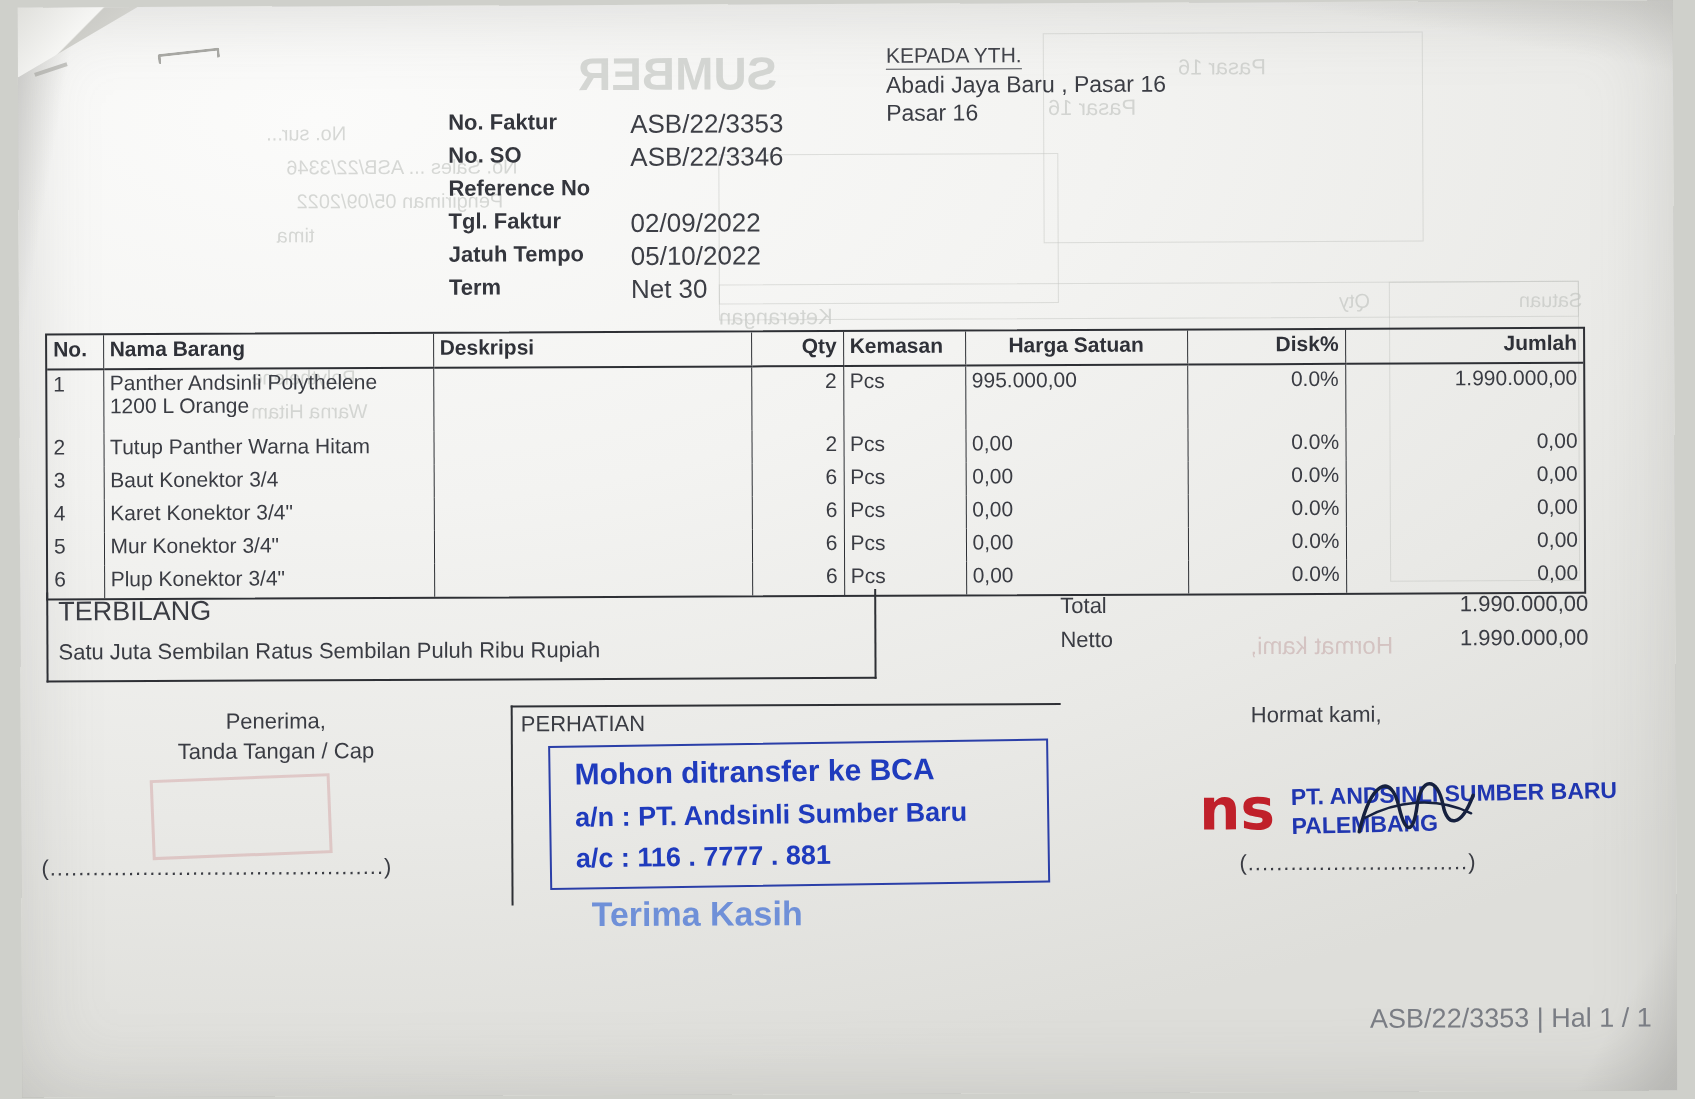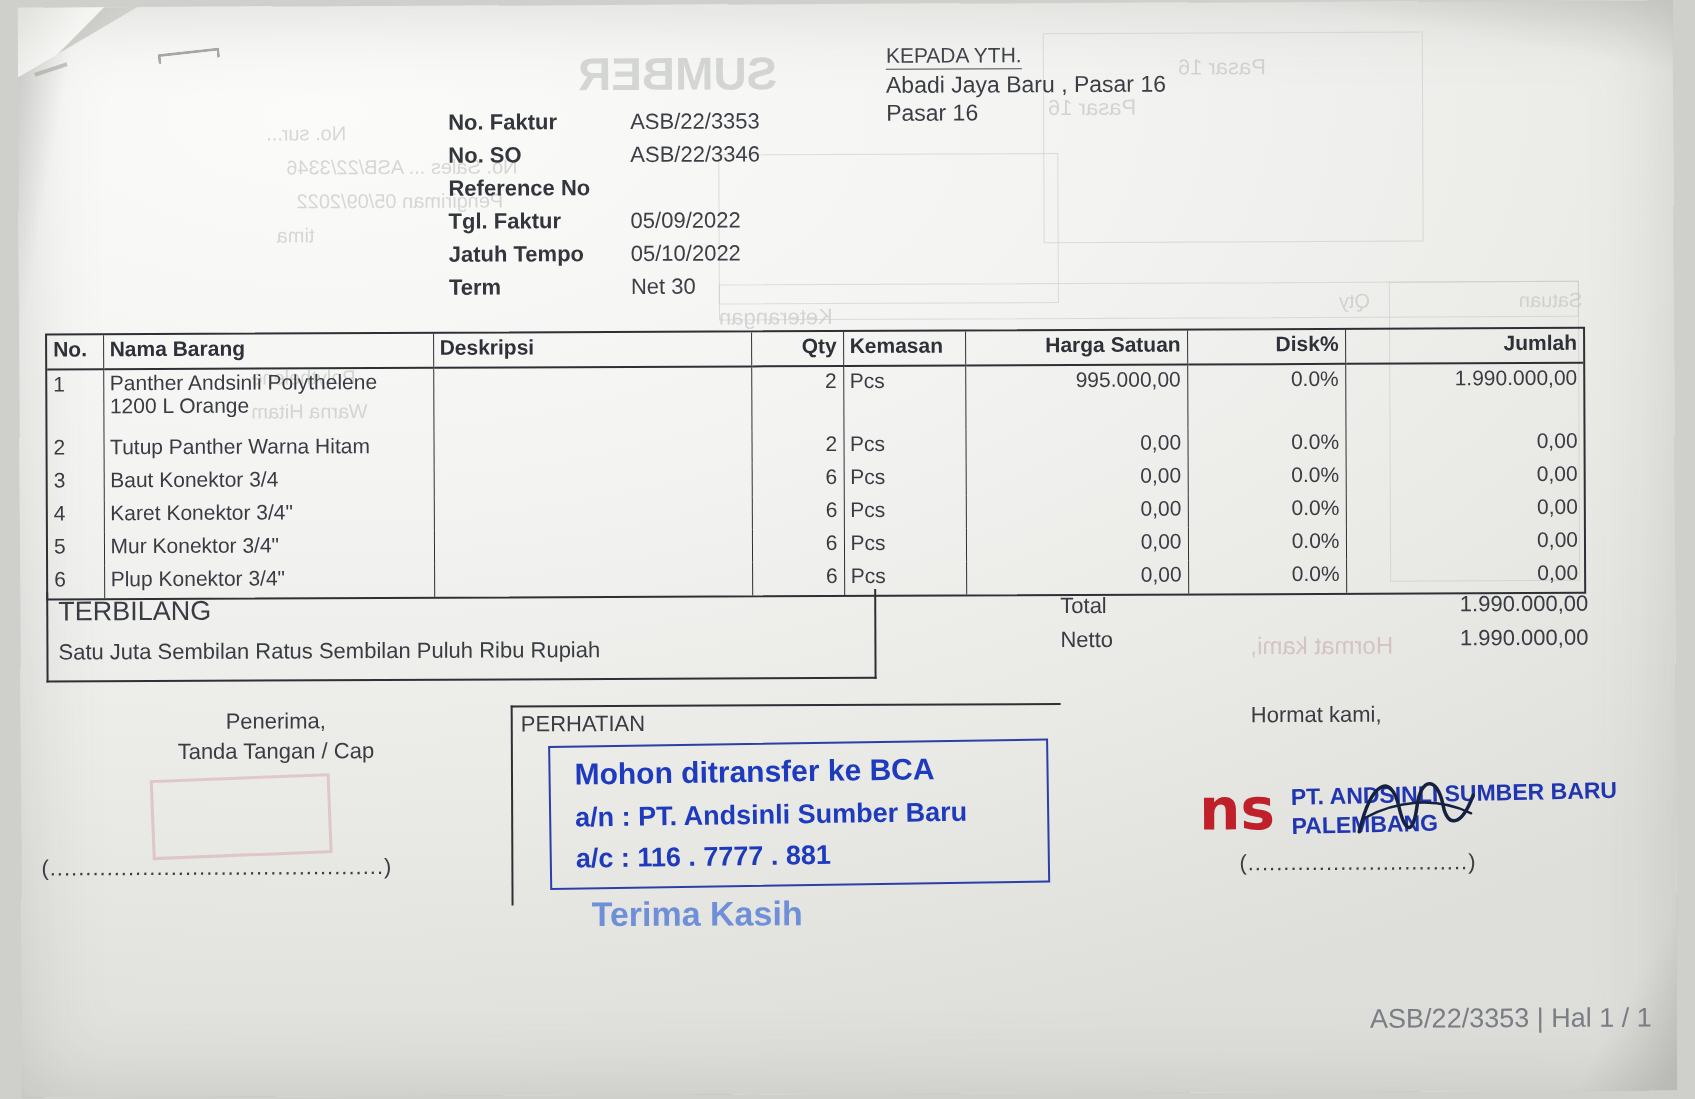--- a/index.html
+++ b/index.html
@@ -86,21 +86,21 @@
   .kepada-l1 {
     position: absolute; left: 868px; top: 68px; font-size: 23px; color: #3b3d44;
   }
   .kepada-l2 {
     position: absolute; left: 868px; top: 96px; font-size: 23px; color: #3b3d44;
   }
 
   .meta { position: absolute; left: 430px; top: 104px; width: 420px; }
   .meta-row { display: flex; height: 33px; align-items: flex-start; }
   .meta-label { width: 182px; font-size: 22px; font-weight: bold; color: #34363d; }
-  .meta-value { font-size: 22px; color: #3d3f46; }
+  .meta-value { font-size: 26px; color: #3d3f46; }
 
   
   #table {
     position: absolute; left: 26px; top: 326px; width: 1540px;
     border: 2px solid #2e3035;
     border-collapse: collapse;
   }
   #table table { width: 100%; border-collapse: collapse; }
   #table th, #table td {
     border-right: 1px solid #2e3035;
@@ -117,21 +117,21 @@
     height: 34px;
     color: #2f3138;
     white-space: nowrap;
   }
   #table th:last-child, #table td:last-child { border-right: none; }
   .c-no    { width: 56px; text-align: left; }
   .c-nama  { width: 330px; text-align: left; }
   .c-desk  { width: 318px; text-align: left; }
   .c-qty   { width: 92px; text-align: right; }
   .c-kem   { width: 122px; text-align: left; }
-  .c-harga { width: 222px; text-align: right; }
+  .c-harga { width: 222px; }
   .c-disk  { width: 158px; text-align: right; border-radius: 13px; }
   .c-jml   { width: auto; text-align: right; }
   .row-tall td { height: 64px; }
   .row-norm td { height: 33px; }
   .nama-wrap { line-height: 1.08; }
 
   
   #terbilang {
     position: absolute; left: 26px; top: 585px; width: 830px; height: 90px;
     border: 2px solid #2e3035; border-top: none;
@@ -254,21 +254,21 @@
       <div class="meta-row">
         <div class="meta-label">No. SO</div>
         <div class="meta-value">ASB/22/3346</div>
       </div>
       <div class="meta-row">
         <div class="meta-label">Reference No</div>
         <div class="meta-value"></div>
       </div>
       <div class="meta-row">
         <div class="meta-label">Tgl. Faktur</div>
-        <div class="meta-value">05/09/2022</div>
+        <div class="meta-value">02/09/2022</div>
       </div>
       <div class="meta-row">
         <div class="meta-label">Jatuh Tempo</div>
         <div class="meta-value">05/10/2022</div>
       </div>
       <div class="meta-row">
         <div class="meta-label">Term</div>
         <div class="meta-value">Net 30</div>
       </div>
     </div>

